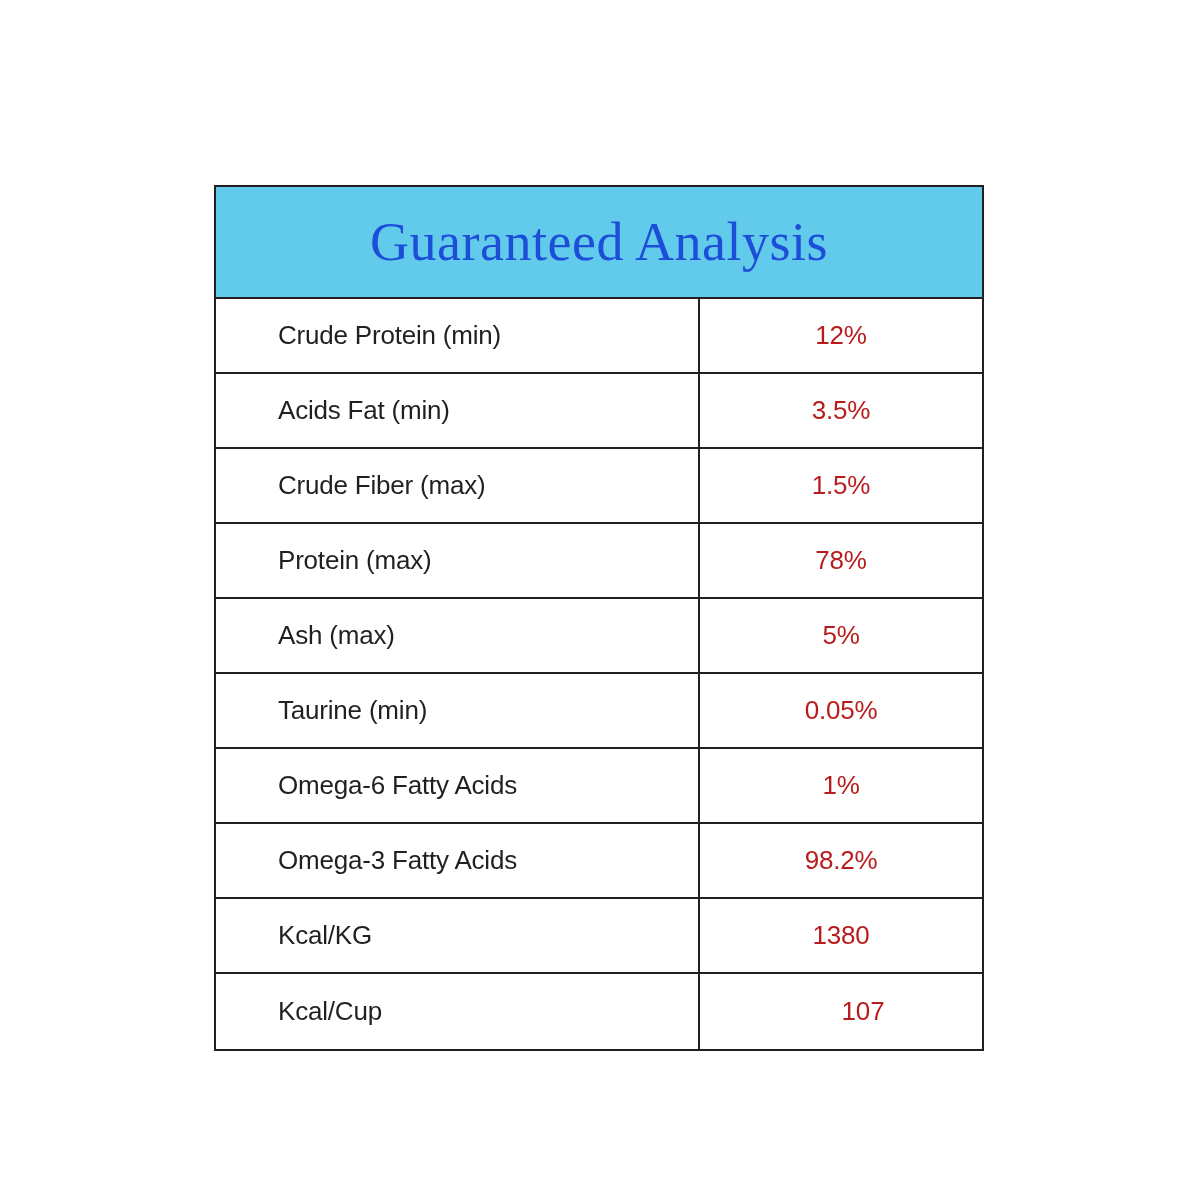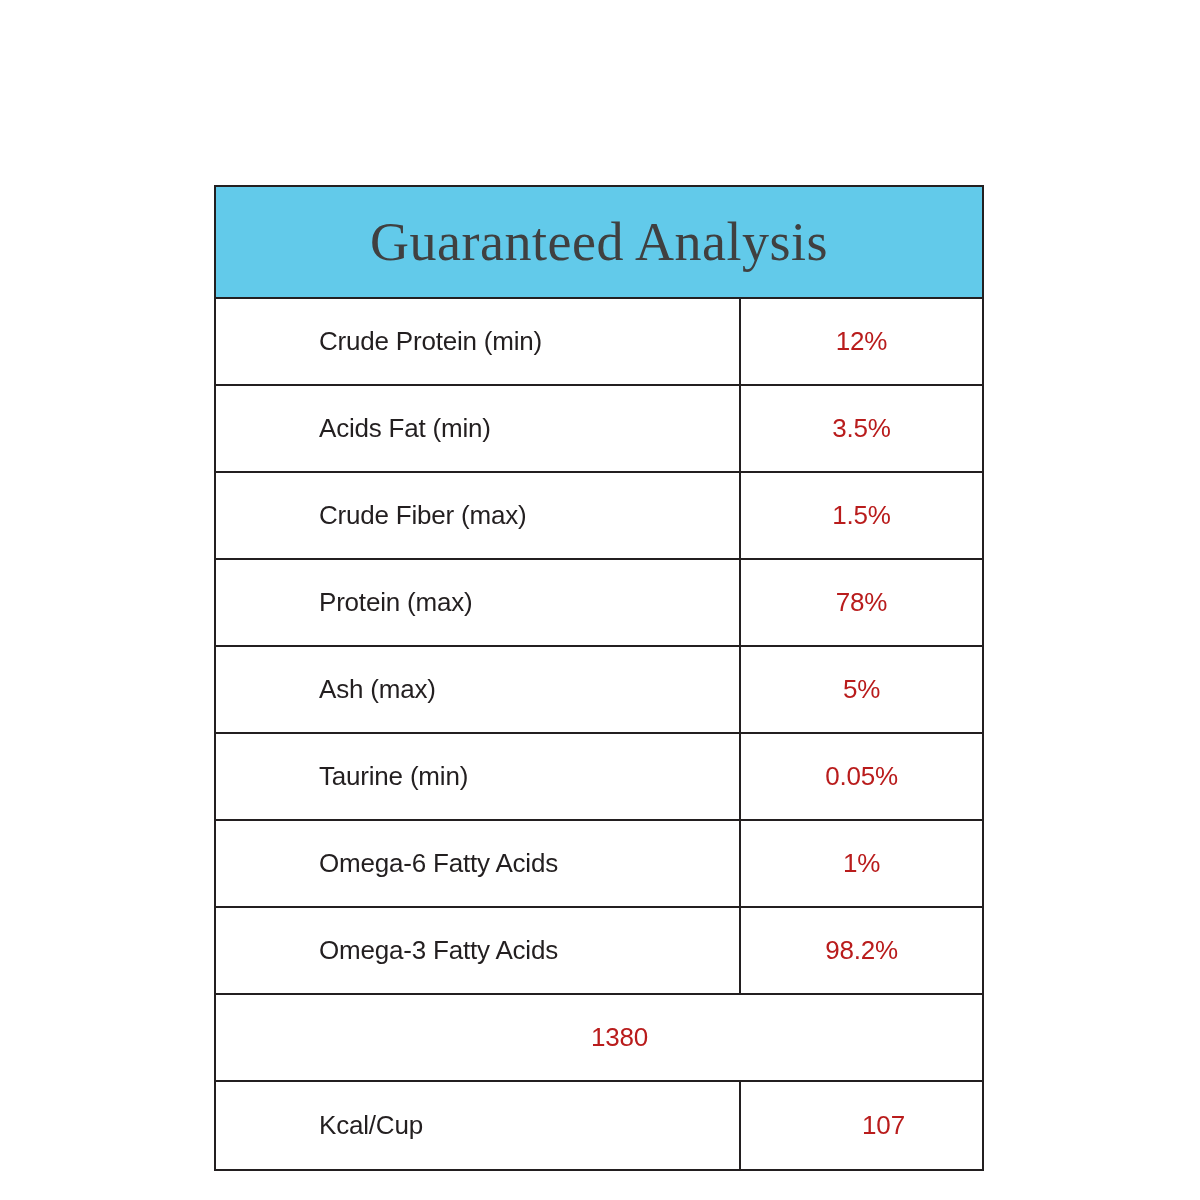--- a/index.html
+++ b/index.html
@@ -38,35 +38,34 @@
     align-items: center;
     justify-content: center;
     box-sizing: border-box;
     border-bottom: 2px solid #231f20;
   }
 
   .ga-header-title {
     font-family: "Liberation Serif", serif;
     font-size: 54px;
     font-weight: 400;
-    color: #404040;
+    color: #1d4ed8;
     letter-spacing: 0.5px;
     line-height: 1;
   }
 
   .ga-rows {
     display: block;
   }
 
   .ga-row {
     display: flex;
-    height: 87px;
+    height: 75px;
     box-sizing: border-box;
     border-bottom: 2px solid #231f20;
-    padding-left: 41px;
   }
   .ga-row:last-child {
     border-bottom: none;
     gap: 44px;
   }
 
   .ga-cell-label {
     flex: 0 0 484px;
     width: 484px;
     box-sizing: border-box;
@@ -136,20 +135,21 @@
         <div class="ga-cell-label">Omega-6 Fatty Acids</div>
         <div class="ga-cell-value">1%</div>
       </div>
 
       <div class="ga-row">
         <div class="ga-cell-label">Omega-3 Fatty Acids</div>
         <div class="ga-cell-value">98.2%</div>
       </div>
 
       <div class="ga-row">
+        <div class="ga-cell-label">Kcal/KG</div>
         <div class="ga-cell-value">1380</div>
       </div>
 
       <div class="ga-row">
         <div class="ga-cell-label">Kcal/Cup</div>
         <div class="ga-cell-value">107</div>
       </div>
 
     </div>
   </div>

